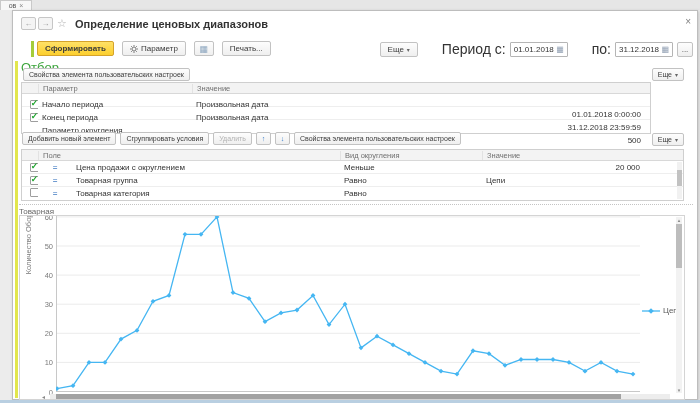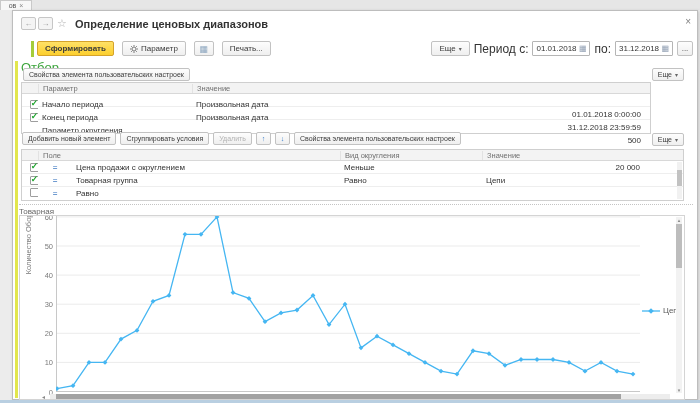--- a/index.html
+++ b/index.html
@@ -26,21 +26,21 @@
          padding:0 7px; background:linear-gradient(#fdfdfd,#efefef); border:1px solid #c2c2c2;
          border-radius:2px; font-size:8px; color:#3a3a3a; white-space:nowrap; }
   .btn.yellow { background:linear-gradient(#ffe167,#fccf2e); border-color:#d5a32b; font-weight:bold; }
   .btn.small { height:13px; font-size:7px; padding:0 5px; }
   .btn.disabled { color:#b3b3b3; }
   .caret { font-size:6px; color:#666; }
   .toolbar-left { position:absolute; left:24px; top:30px; display:flex; gap:8px; align-items:center; }
   .toolbar-right { position:absolute; right:4px; top:30px; display:flex; gap:4px; align-items:center; }
   .greenbar { position:absolute; left:18px; top:30px; width:3px; height:16px; background:#a4cc3a; }
   .leftbar { position:absolute; left:2px; top:50px; width:3px; height:337px; background:#e2e64d; }
-  .plabel { font-size:12px; color:#333; }
+  .plabel { font-size:14px; color:#333;margin-left:20px; }
   .date-input { display:flex; align-items:center; justify-content:space-between; width:58px; height:15px;
                 background:#fff; border:1px solid #b5b5b5; border-radius:1px; padding:0 3px; font-size:8px; }
   .cal { color:#8d9cb0; font-size:8px; }
   .opts { width:16px; }
   
   .section-title { position:absolute; left:8px; top:49px; color:#3ba43b; font-size:13px; }
   .props-btn { position:absolute; left:10px; top:57px; }
   .more2 { position:absolute; right:13px; top:57px; }
   .toolbar2 { position:absolute; left:9px; top:121px; display:flex; gap:4px; align-items:center; }
   .more3 { position:absolute; right:13px; top:122px; }
@@ -238,20 +238,21 @@
               <span class="mark">✓</span>
             </span></div>
           <div class="eq">=</div>
           <div>Товарная группа</div>
           <div>Равно</div>
           <div>Цепи</div>
         </div>
         <div class="trow">
           <div><span class="cb"></span></div>
           <div class="eq">=</div>
+          <div>Товарная категория</div>
           <div>Равно</div>
           <div></div>
         </div>
       </div>
     <div class="vscroll2">
       <div class="thumb"></div>
     </div>
   </div>
 
   <div class="dotted"></div>

